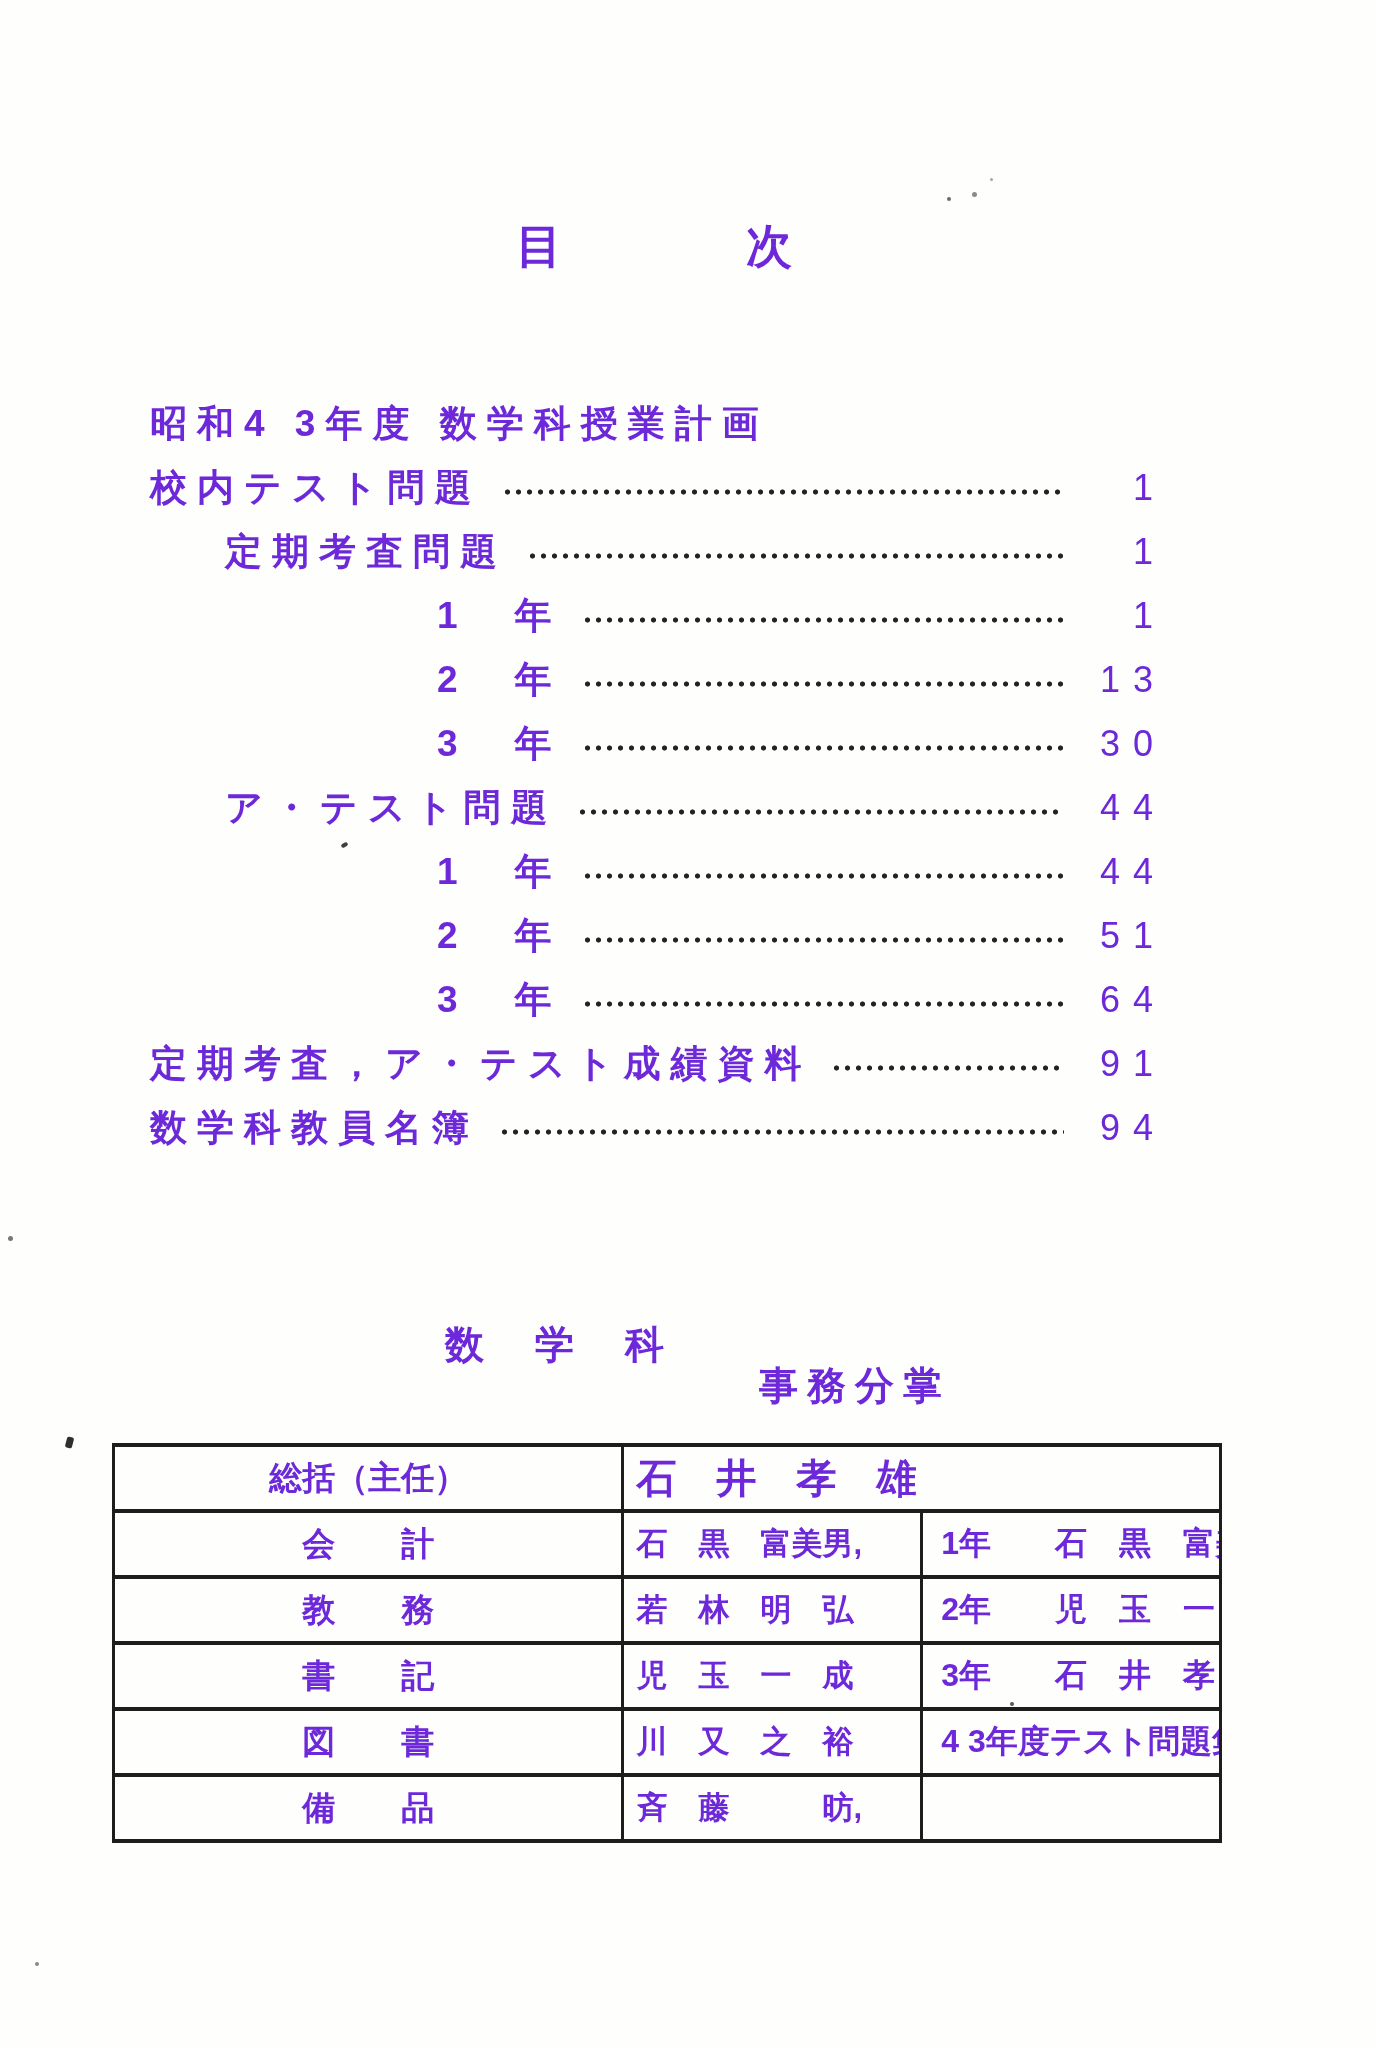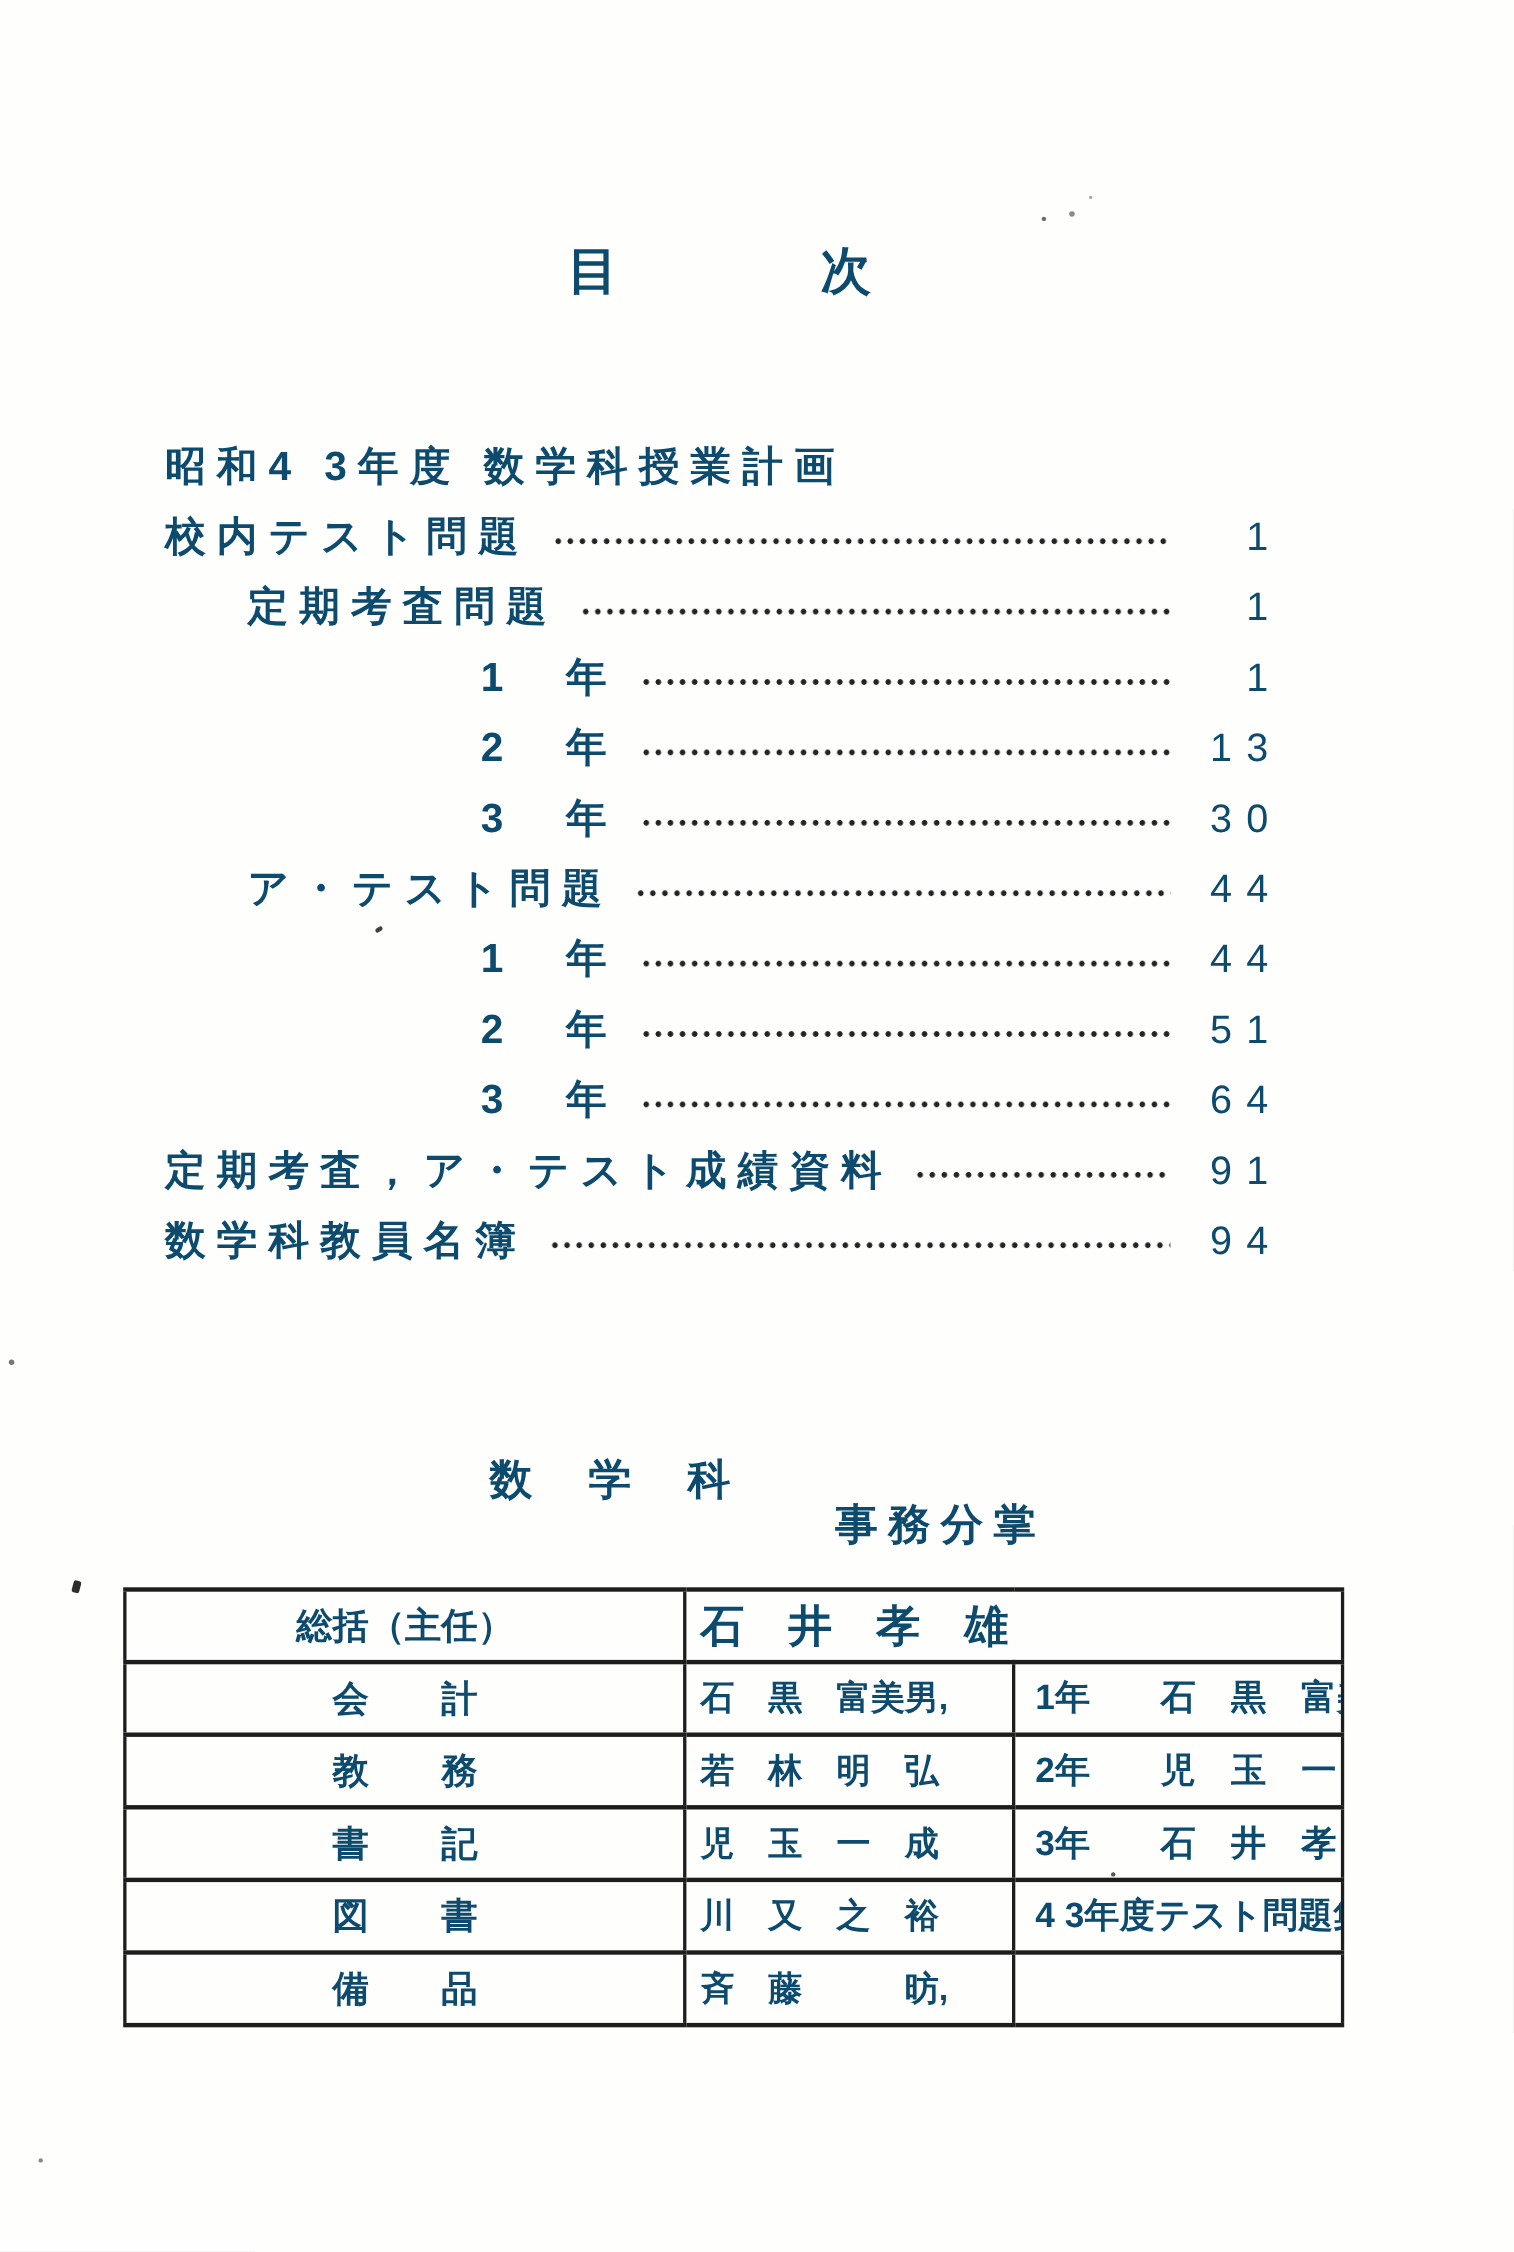--- a/index.html
+++ b/index.html
@@ -4,21 +4,21 @@
 <style>
   html,body { margin:0; padding:0; background:#e8e8e8; }
   .page {
     position:relative;
     width:1376px; height:2047px;
     margin:0 auto;
     background:#fefefdff;
     background:#fefefd;
     overflow:hidden;
     font-family:"Liberation Sans","DejaVu Sans",sans-serif;
-    color:#0c4a6e;
+    color:#6d28d9;
   }
 
   
   .doc-title {
     position:absolute; top:221px; left:516px;
     font-size:46px; line-height:1.1; font-weight:700;
     white-space:pre; letter-spacing:0;
   }
 
   

